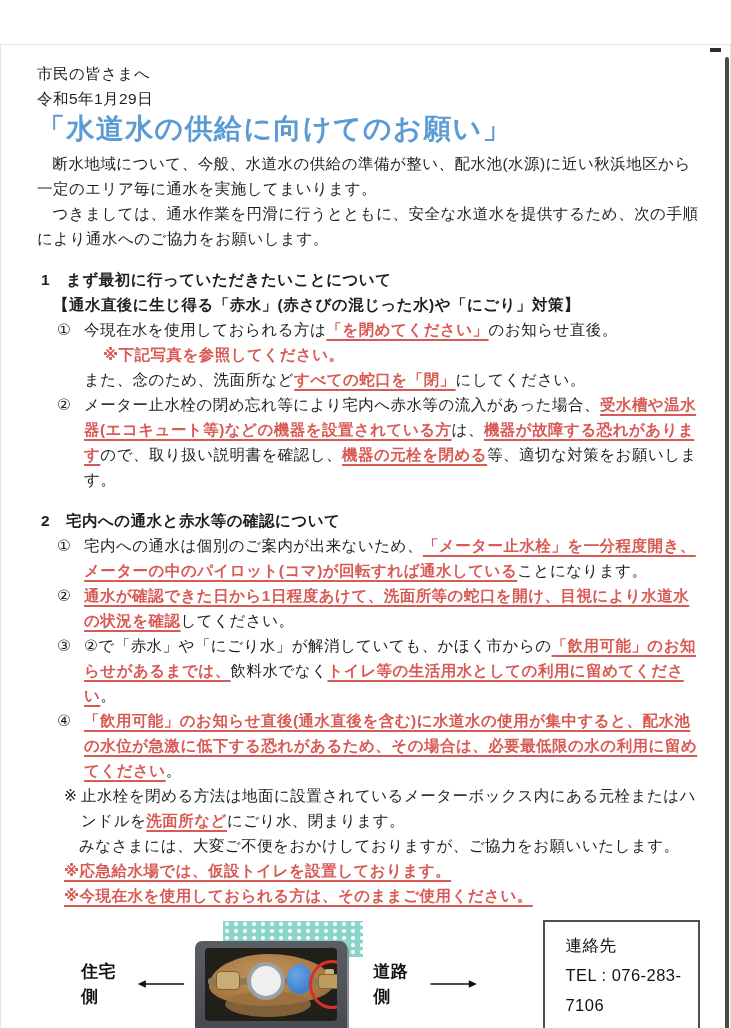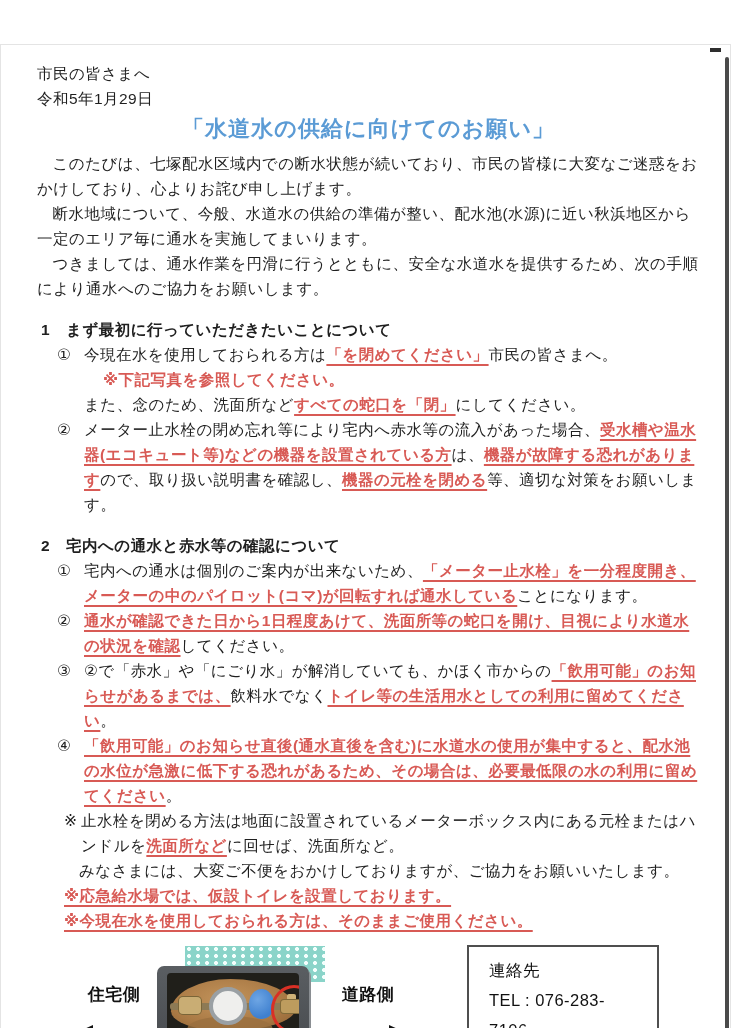--- a/index.html
+++ b/index.html
@@ -26,22 +26,22 @@
   .corner-mark{position:absolute;top:3px;right:9px;width:11px;height:4px;background:#2e2e2e;}
 
   .content{
     padding:16px 30px 0 36px;
     font-size:15.5px;line-height:25px;color:var(--ink);
     font-weight:500;letter-spacing:0.03em;
   }
   .salutation{margin:0;}
   .date-line{text-align:left;margin:0;}
   .doc-title{
-    text-align:center;color:var(--accent);
-    font-size:22px;font-weight:700;line-height:32px;
+    color:var(--accent);
+    font-size:28px;font-weight:700;line-height:32px;
     margin:2px 0 6px 0;letter-spacing:0.05em;
   }
   .intro p{margin:0;text-indent:1em;}
 
   .sec-heading{font-weight:700;margin-top:16px;padding-left:4px;}
   .bracket-line{font-weight:700;padding-left:16px;}
 
   .num-item{display:flex;padding-left:20px;}
   .num-item .marker{flex:0 0 27px;}
   .num-item .item-body{flex:1;}
@@ -56,21 +56,21 @@
   .closing{padding-left:42px;}
   .red-note{padding-left:27px;}
 
   .seg-plain{color:var(--ink);}
   .seg-red{color:var(--red);font-weight:700;}
   .seg-redu{color:var(--red);font-weight:700;text-decoration:underline;
     text-decoration-thickness:1.5px;text-underline-offset:3.5px;}
 
   
   .footer{display:flex;align-items:center;margin:12px 0 0 44px;}
-  .dir-label{display:flex;flex-direction:column;align-items:center;gap:17px;
+  .dir-label{display:flex;flex-direction:row;align-items:center;gap:17px;
     font-size:17px;font-weight:600;color:#111;}
   .arrow-svg{display:block;}
 
   .photo{position:relative;width:172px;height:126px;margin:0 8px;flex:0 0 auto;}
   .mesh{position:absolute;top:0;left:30px;right:2px;height:36px;
     background-color:#8ad4c9;
     background-image:radial-gradient(circle at 4px 3px,#f4fffd 1.6px,rgba(255,255,255,0) 2.3px);
     background-size:9px 7px;}
   .mbox{position:absolute;top:20px;left:2px;width:152px;height:94px;
     background:linear-gradient(#5a5e62,#46494d);border-radius:7px;
@@ -110,30 +110,30 @@
 
 <div class="page">
 
   <div class="content">
 
     <p class="salutation">市民の皆さまへ</p>
     <p class="date-line">令和5年1月29日</p>
     <h1 class="doc-title">「水道水の供給に向けてのお願い」</h1>
 
     <div class="intro">
-      <p><span class="seg-plain">このたびは、七塚配水区域内での断水状態が続いており、市民の皆様に大変なご迷惑をおかけしており、心よりお詫び申し上げます。</span></p>
       <p><span class="seg-plain">断水地域について、今般、水道水の供給の準備が整い、配水池(水源)に近い秋浜地区から一定のエリア毎に通水を実施してまいります。</span></p>
       <p><span class="seg-plain">つきましては、通水作業を円滑に行うとともに、安全な水道水を提供するため、次の手順により通水へのご協力をお願いします。</span></p>
     </div>
 
     <div class="sec-heading">1　まず最初に行っていただきたいことについて</div>
+    <div class="bracket-line">【通水直後に生じ得る「赤水」(赤さびの混じった水)や「にごり」対策】</div>
 
     <div class="num-item">
       <span class="marker">①</span>
-      <span class="item-body"><span class="seg-plain">今現在水を使用しておられる方は</span><span class="seg-redu">「を閉めてください」</span><span class="seg-plain">市民の皆さまへ。</span></span>
+      <span class="item-body"><span class="seg-plain">今現在水を使用しておられる方は</span><span class="seg-redu">「を閉めてください」</span><span class="seg-plain">のお知らせ直後。</span></span>
     </div>
     <div class="sub-note"><span class="seg-red">※下記写真を参照してください。</span></div>
     <div class="sub-line"><span class="seg-plain">また、念のため、洗面所など</span><span class="seg-redu">すべての蛇口を「閉」</span><span class="seg-plain">にしてください。</span></div>
     <div class="num-item">
       <span class="marker">②</span>
       <span class="item-body"><span class="seg-plain">メーター止水栓の閉め忘れ等により宅内へ赤水等の流入があった場合、</span><span class="seg-redu">受水槽や温水器(エコキュート等)などの機器を設置されている方</span><span class="seg-plain">は、</span><span class="seg-redu">機器が故障する恐れがあります</span><span class="seg-plain">ので、取り扱い説明書を確認し、</span><span class="seg-redu">機器の元栓を閉める</span><span class="seg-plain">等、適切な対策をお願いします。</span></span>
     </div>
 
     <div class="sec-heading">2　宅内への通水と赤水等の確認について</div>
 
@@ -149,21 +149,21 @@
       <span class="marker">③</span>
       <span class="item-body"><span class="seg-plain">②で「赤水」や「にごり水」が解消していても、かほく市からの</span><span class="seg-redu">「飲用可能」のお知らせがあるまでは、</span><span class="seg-plain">飲料水でなく</span><span class="seg-redu">トイレ等の生活用水としての利用に留めてください</span><span class="seg-plain">。</span></span>
     </div>
     <div class="num-item">
       <span class="marker">④</span>
       <span class="item-body"><span class="seg-redu">「飲用可能」のお知らせ直後(通水直後を含む)に水道水の使用が集中すると、配水池の水位が急激に低下する恐れがあるため、その場合は、必要最低限の水の利用に留めてください</span><span class="seg-plain">。</span></span>
     </div>
 
     <div class="star-item">
       <span class="marker">※</span>
-      <span class="item-body"><span class="seg-plain">止水栓を閉める方法は地面に設置されているメーターボックス内にある元栓またはハンドルを</span><span class="seg-redu">洗面所など</span><span class="seg-plain">に回せば、洗面所など。</span></span>
+      <span class="item-body"><span class="seg-plain">止水栓を閉める方法は地面に設置されているメーターボックス内にある元栓またはハンドルを</span><span class="seg-redu">洗面所など</span><span class="seg-plain">にごり水、閉まります。</span></span>
     </div>
     <div class="closing"><span class="seg-plain">みなさまには、大変ご不便をおかけしておりますが、ご協力をお願いいたします。</span></div>
     <div class="red-note"><span class="seg-redu">※応急給水場では、仮設トイレを設置しております。</span></div>
     <div class="red-note"><span class="seg-redu">※今現在水を使用しておられる方は、そのままご使用ください。</span></div>
 
     <div class="footer">
 
       <div class="dir-label">
         <span>住宅側</span>
         <svg class="arrow-svg" width="66" height="12" viewBox="0 0 66 12">

